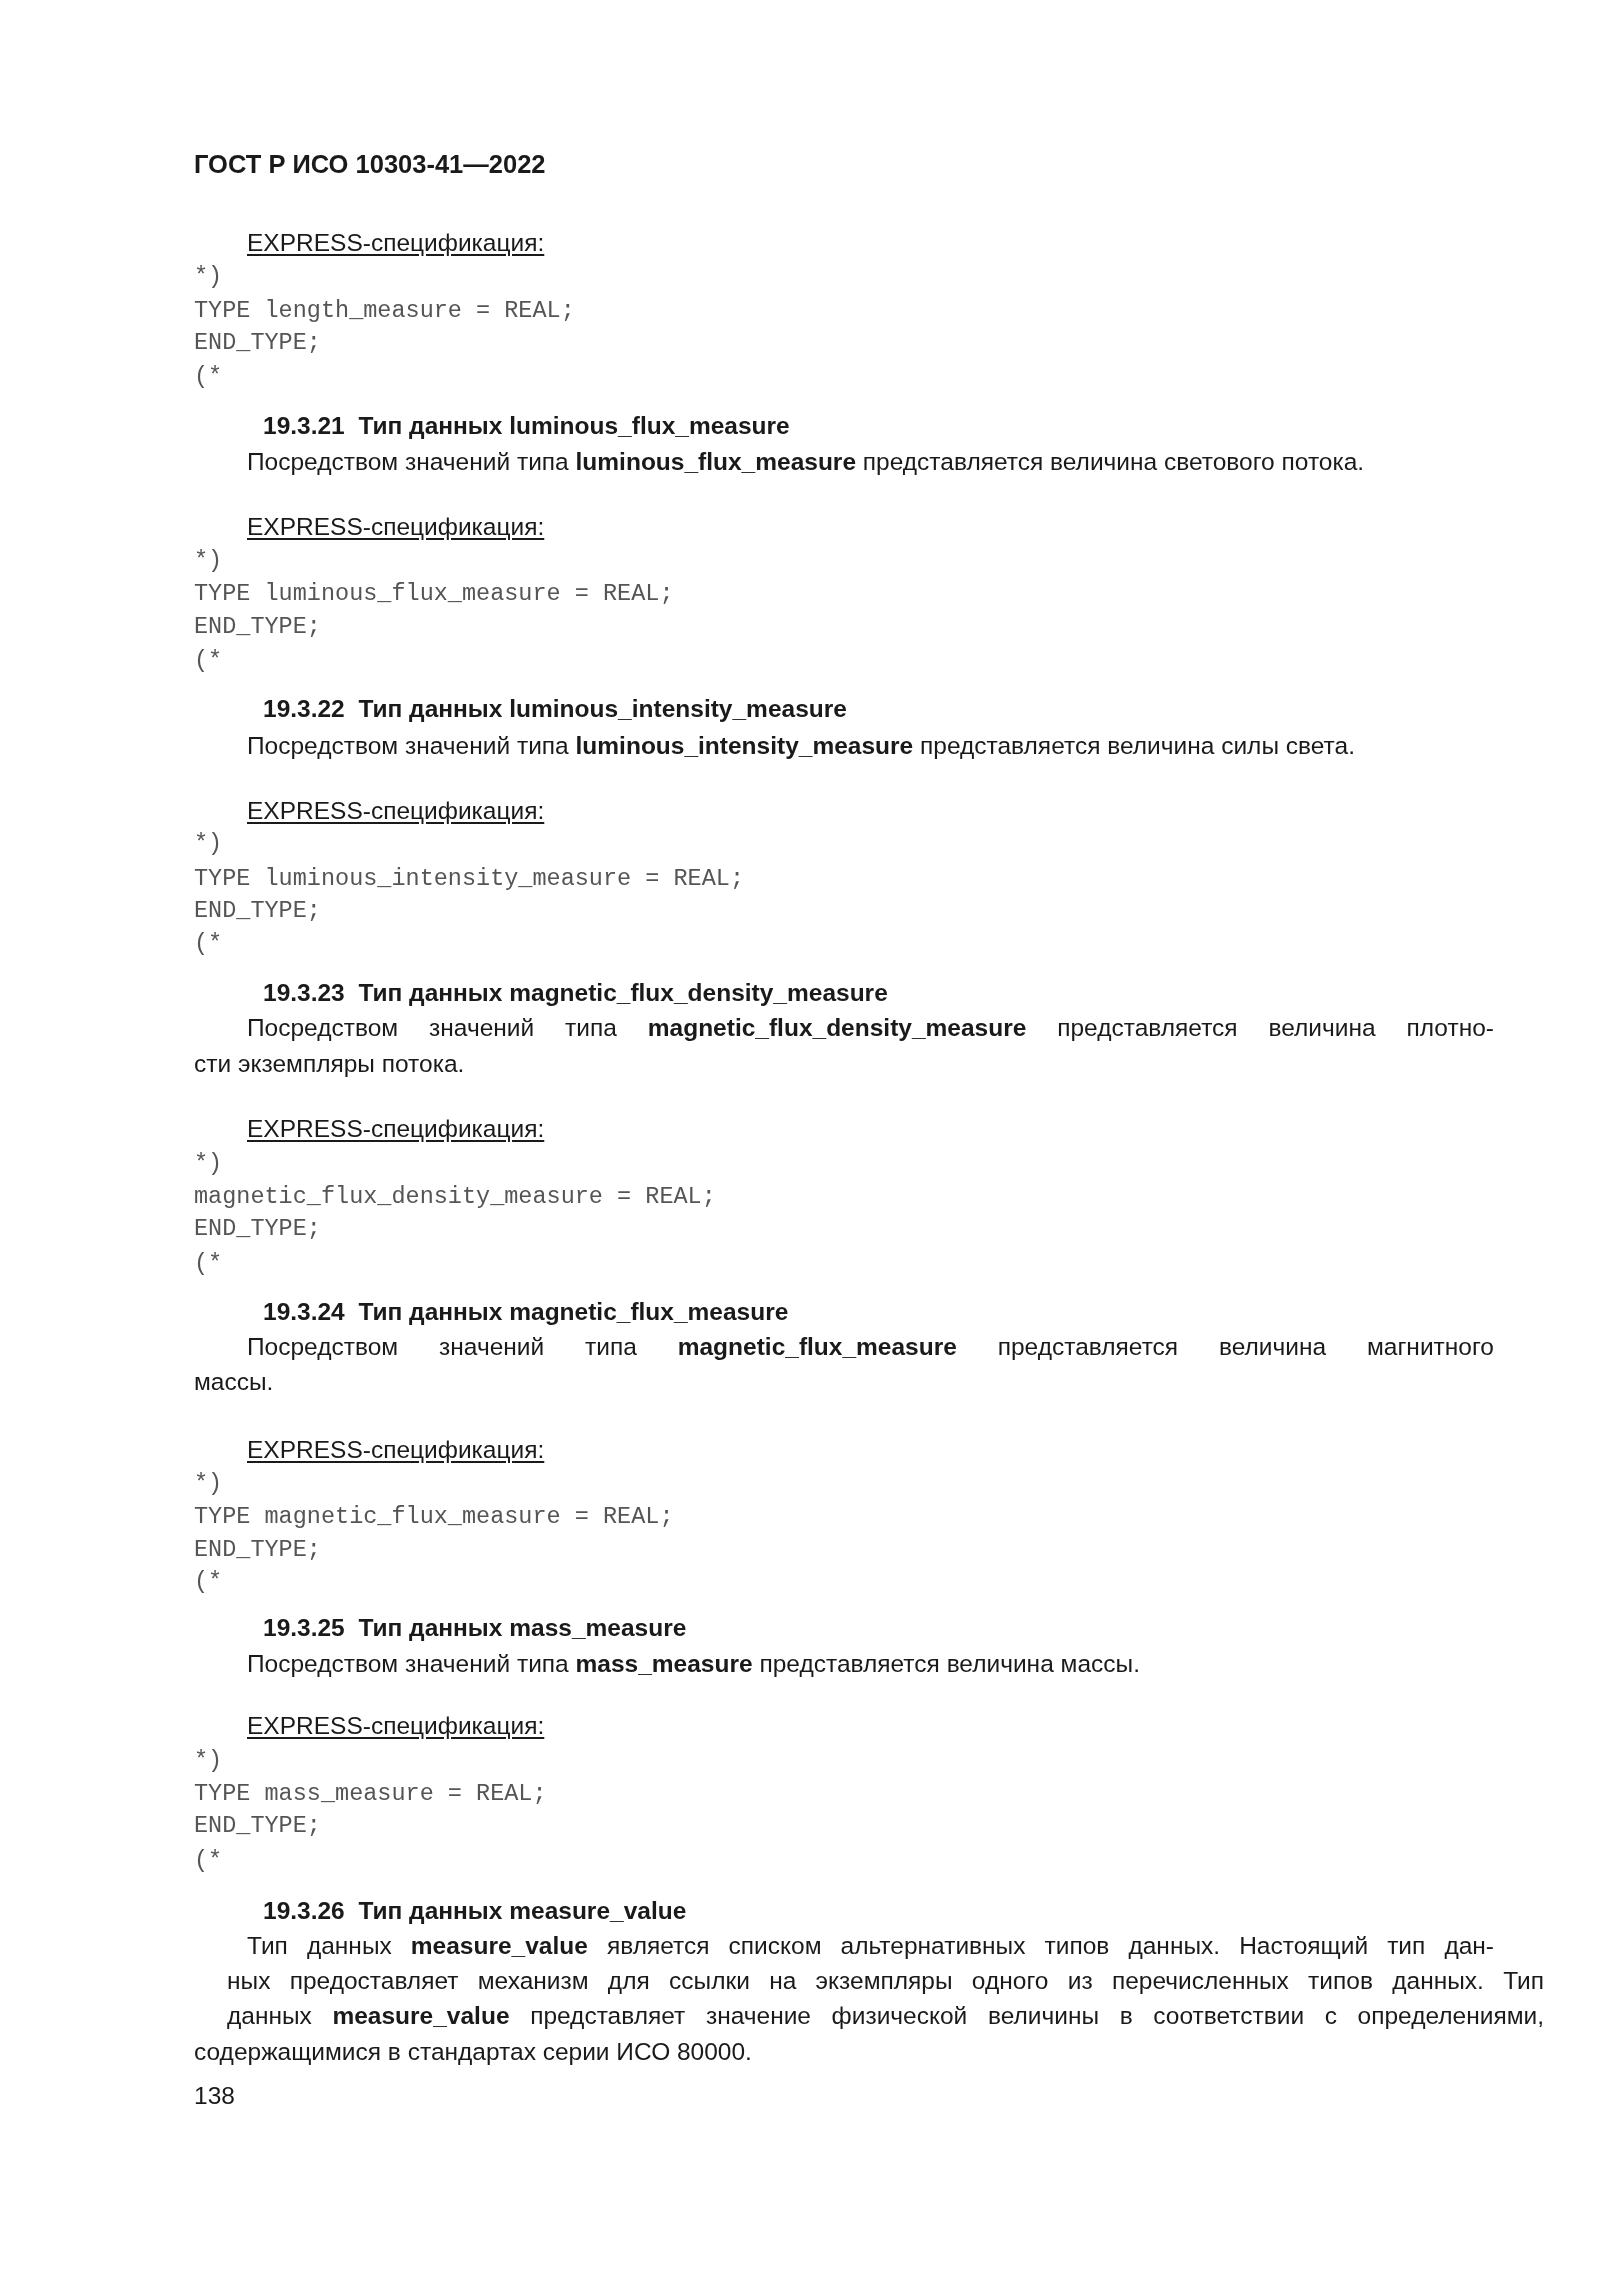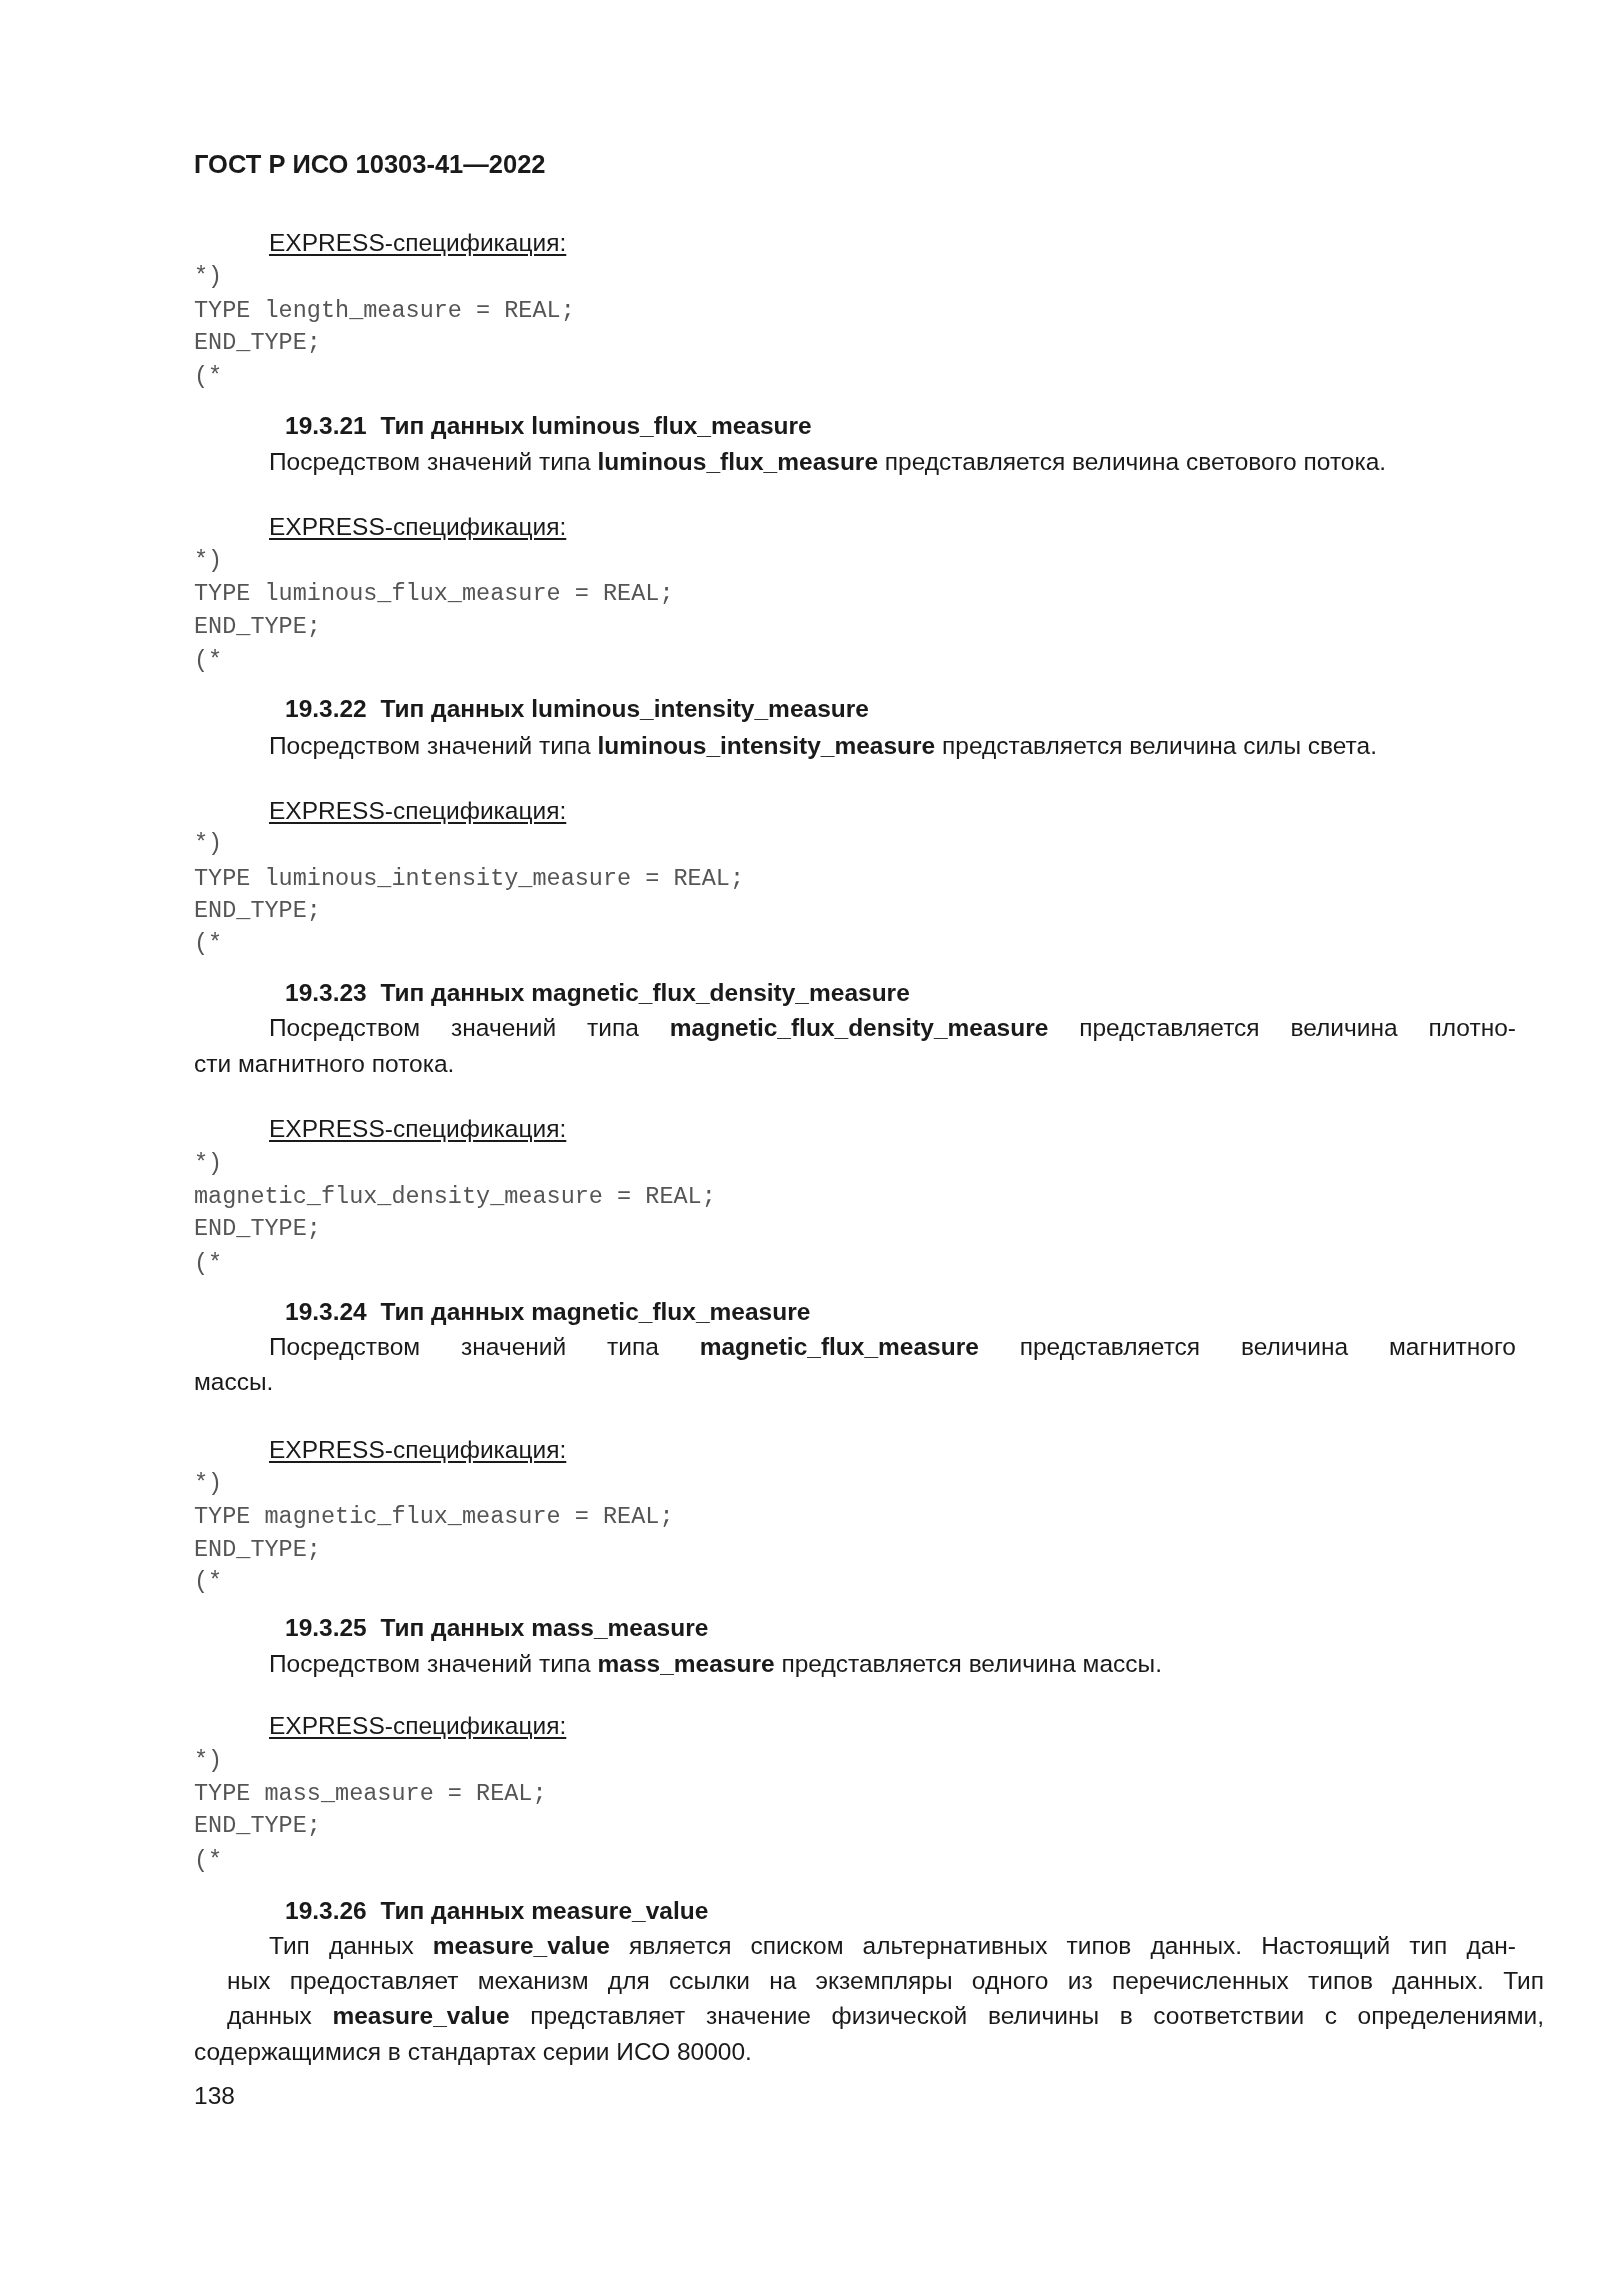--- a/index.html
+++ b/index.html
@@ -1,19 +1,19 @@
 <!DOCTYPE html>
 <html><head>
 <meta charset="utf-8">
 <style>
   html, body { margin:0; padding:0; background:#ffffff; }
   body { width:1621px; height:2293px; position:relative; overflow:hidden; }
   .ln { position:absolute; left:194px; white-space:nowrap; color:#1a1a1a;
         font-family:"Liberation Sans", sans-serif; font-size:24.5px; line-height:29px; }
-  .ind { left:269px; }
+  .ind { left:247px; }
   .hdr { font-weight:bold; font-size:25.5px;text-align:right; }
   .sec { font-weight:bold;margin-left:16px; }
   .exp { text-decoration:underline; text-underline-offset:2.9px; }
   .code { font-family:"Liberation Mono", monospace; color:#555555; font-size:23.5px; }
   .just { width:1247px; text-align:justify; text-align-last:justify; }
   .justfull { width:1317px; text-align:justify; text-align-last:justify;margin-left:33px; }
   b { font-weight:bold; }
 </style>
 </head>
 <body>
@@ -56,21 +56,21 @@
 
 <div class="ln ind sec" style="top:978px">
   <span>19.3.23</span>&nbsp;
   <span>Тип данных</span>
   <span>magnetic_flux_density_measure</span>
 </div>
 <div class="ln ind just" style="top:1013px">
   <span>Посредством значений типа </span><b>magnetic_flux_density_measure</b><span> представляется величина плотно-</span>
 </div>
 <div class="ln" style="top:1049px">
-  <span>сти магнитного потока.</span>
+  <span>сти экземпляры потока.</span>
 </div>
 <div class="ln ind exp" style="top:1114px">EXPRESS-спецификация:</div>
 <div class="ln code" style="top:1149px">*)</div>
 <div class="ln code" style="top:1182px">magnetic_flux_density_measure = REAL;</div>
 <div class="ln code" style="top:1214px">END_TYPE;</div>
 <div class="ln code" style="top:1249px">(*</div>
 
 <div class="ln ind sec" style="top:1297px">
   <span>19.3.24</span>&nbsp;
   <span>Тип данных</span>

